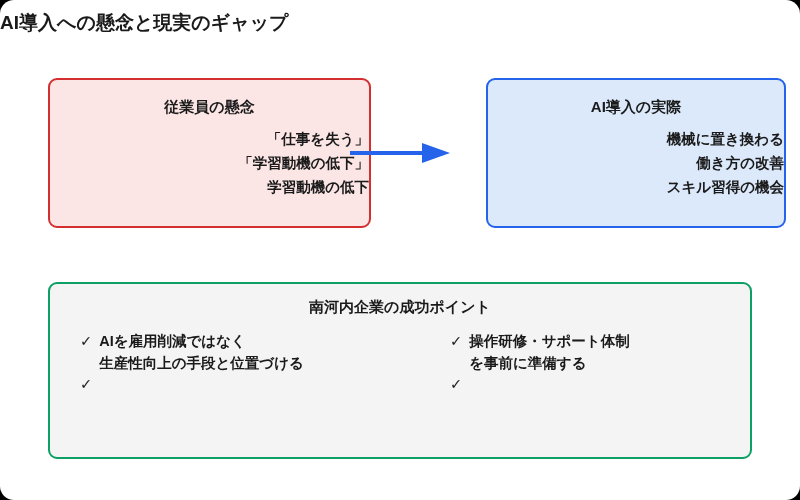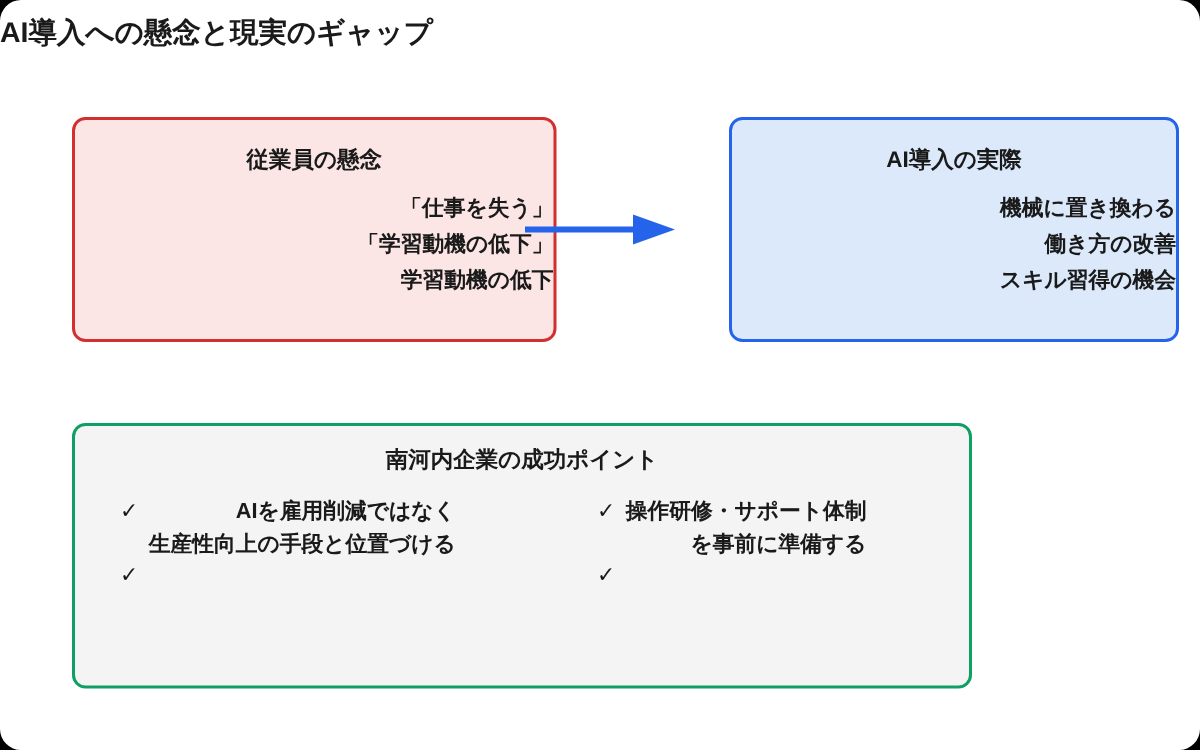--- a/index.html
+++ b/index.html
@@ -66,21 +66,21 @@
   .flow-arrow {
     position: absolute;
     left: 350px;
     top: 140px;
     width: 100px;
     height: 26px;
   }
   .box-success {
     left: 48px;
     top: 282px;
-    width: 600px;
+    width: 704px;
     height: 177px;
     padding-top: 13px;
   }
   .success-columns {
     display: flex;
     margin-top: 14px;
   }
   .success-col {
     width: 50%;
     box-sizing: border-box;
@@ -93,21 +93,20 @@
     font-size: 14.5px;
     font-weight: 700;
     line-height: 21.5px;
   }
   .check-glyph {
     flex: 0 0 auto;
     margin-right: 7px;
   }
   .check-text {
     white-space: pre-line;
-    text-align: right;
   }
 </style>
 </head>
 <body>
 
 <div class="canvas">
 
   <h1 class="page-title">AI導入への懸念と現実のギャップ</h1>
 
   <div class="box box-concerns" style="border-color: rgb(211, 47, 47); background: rgb(251, 229, 229);">

